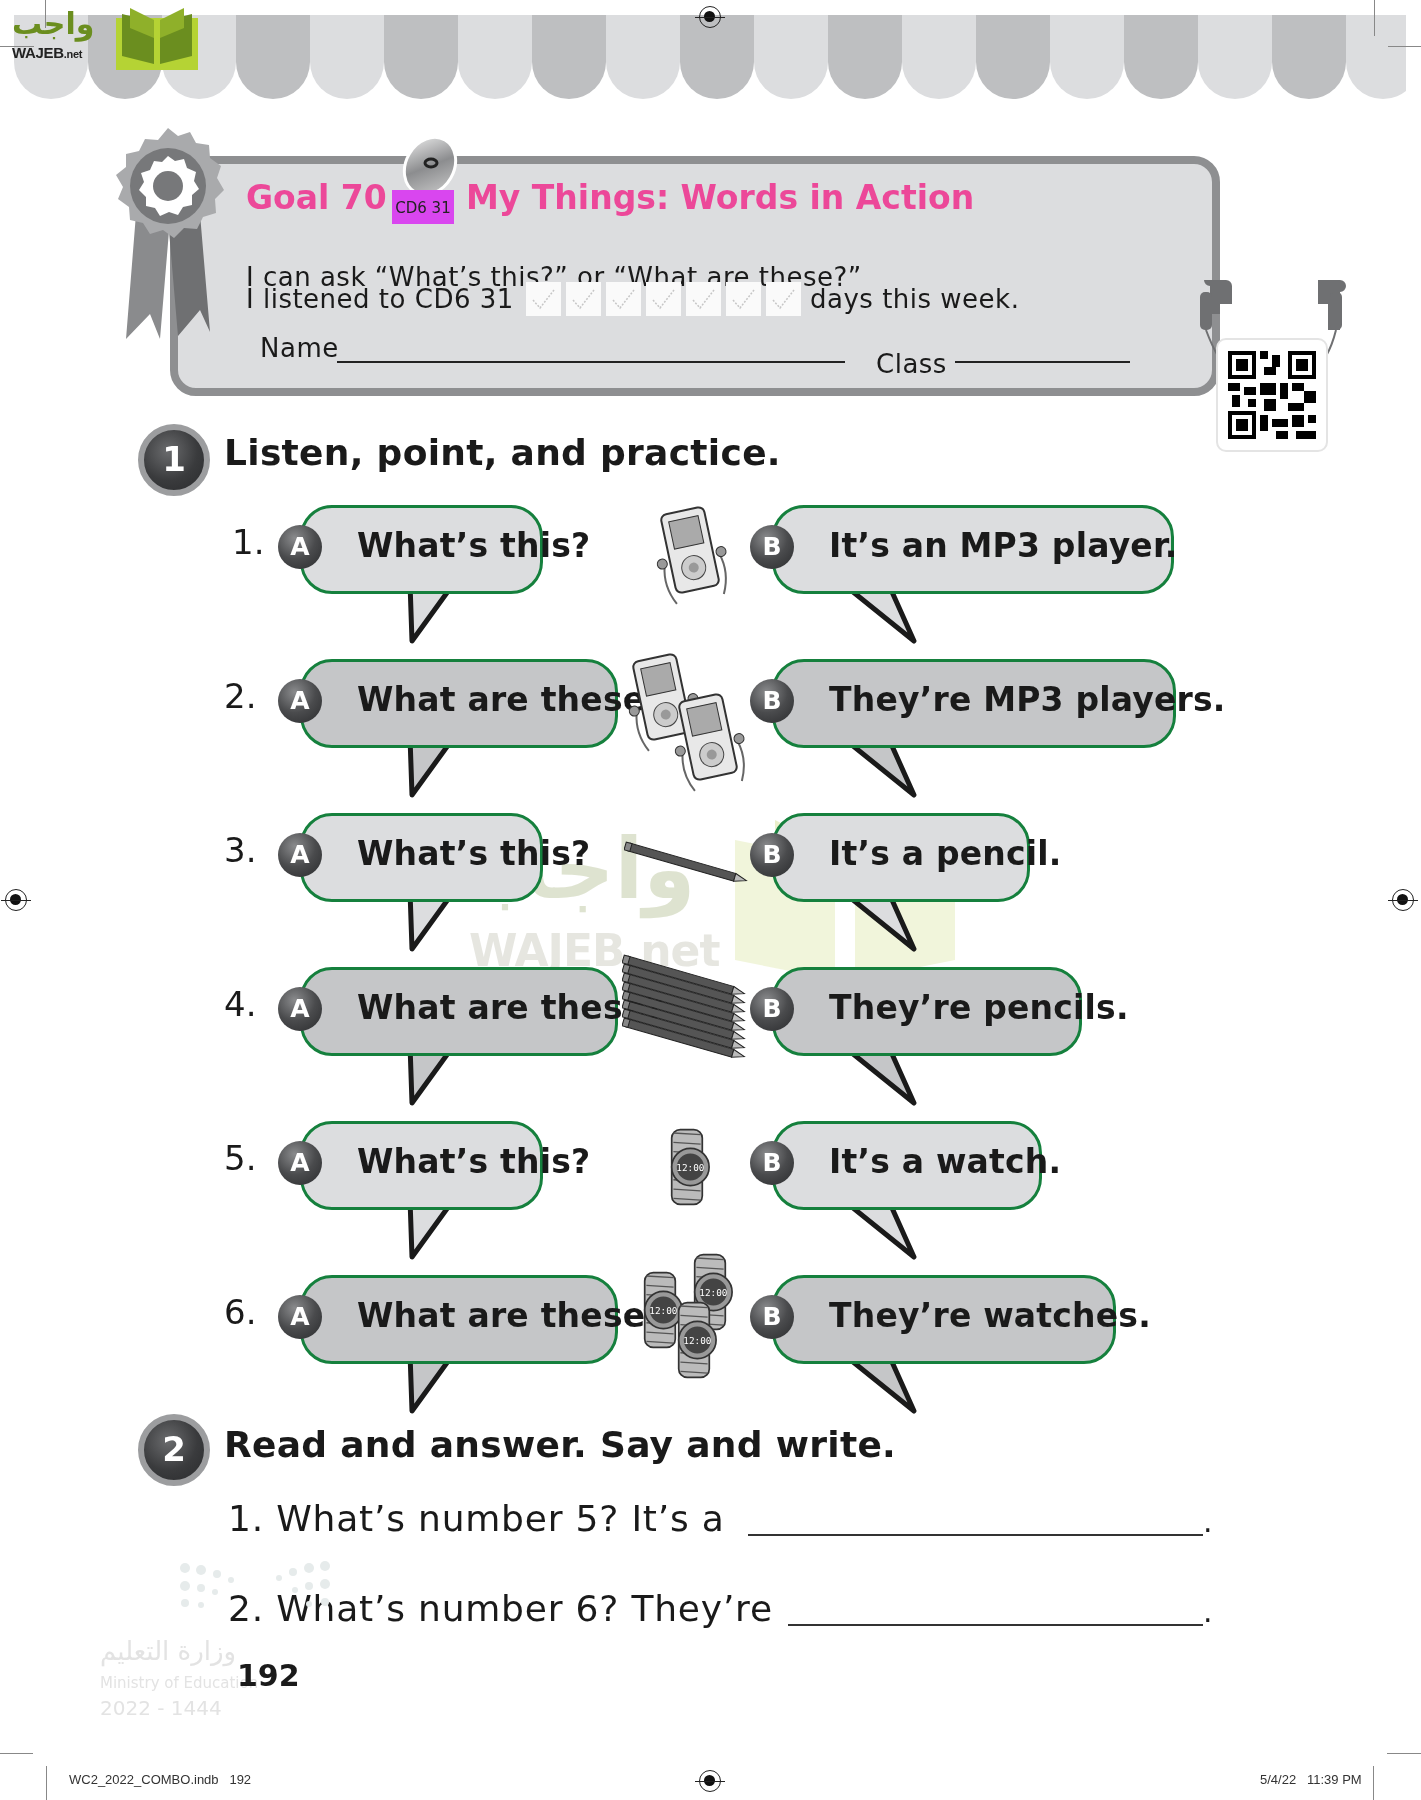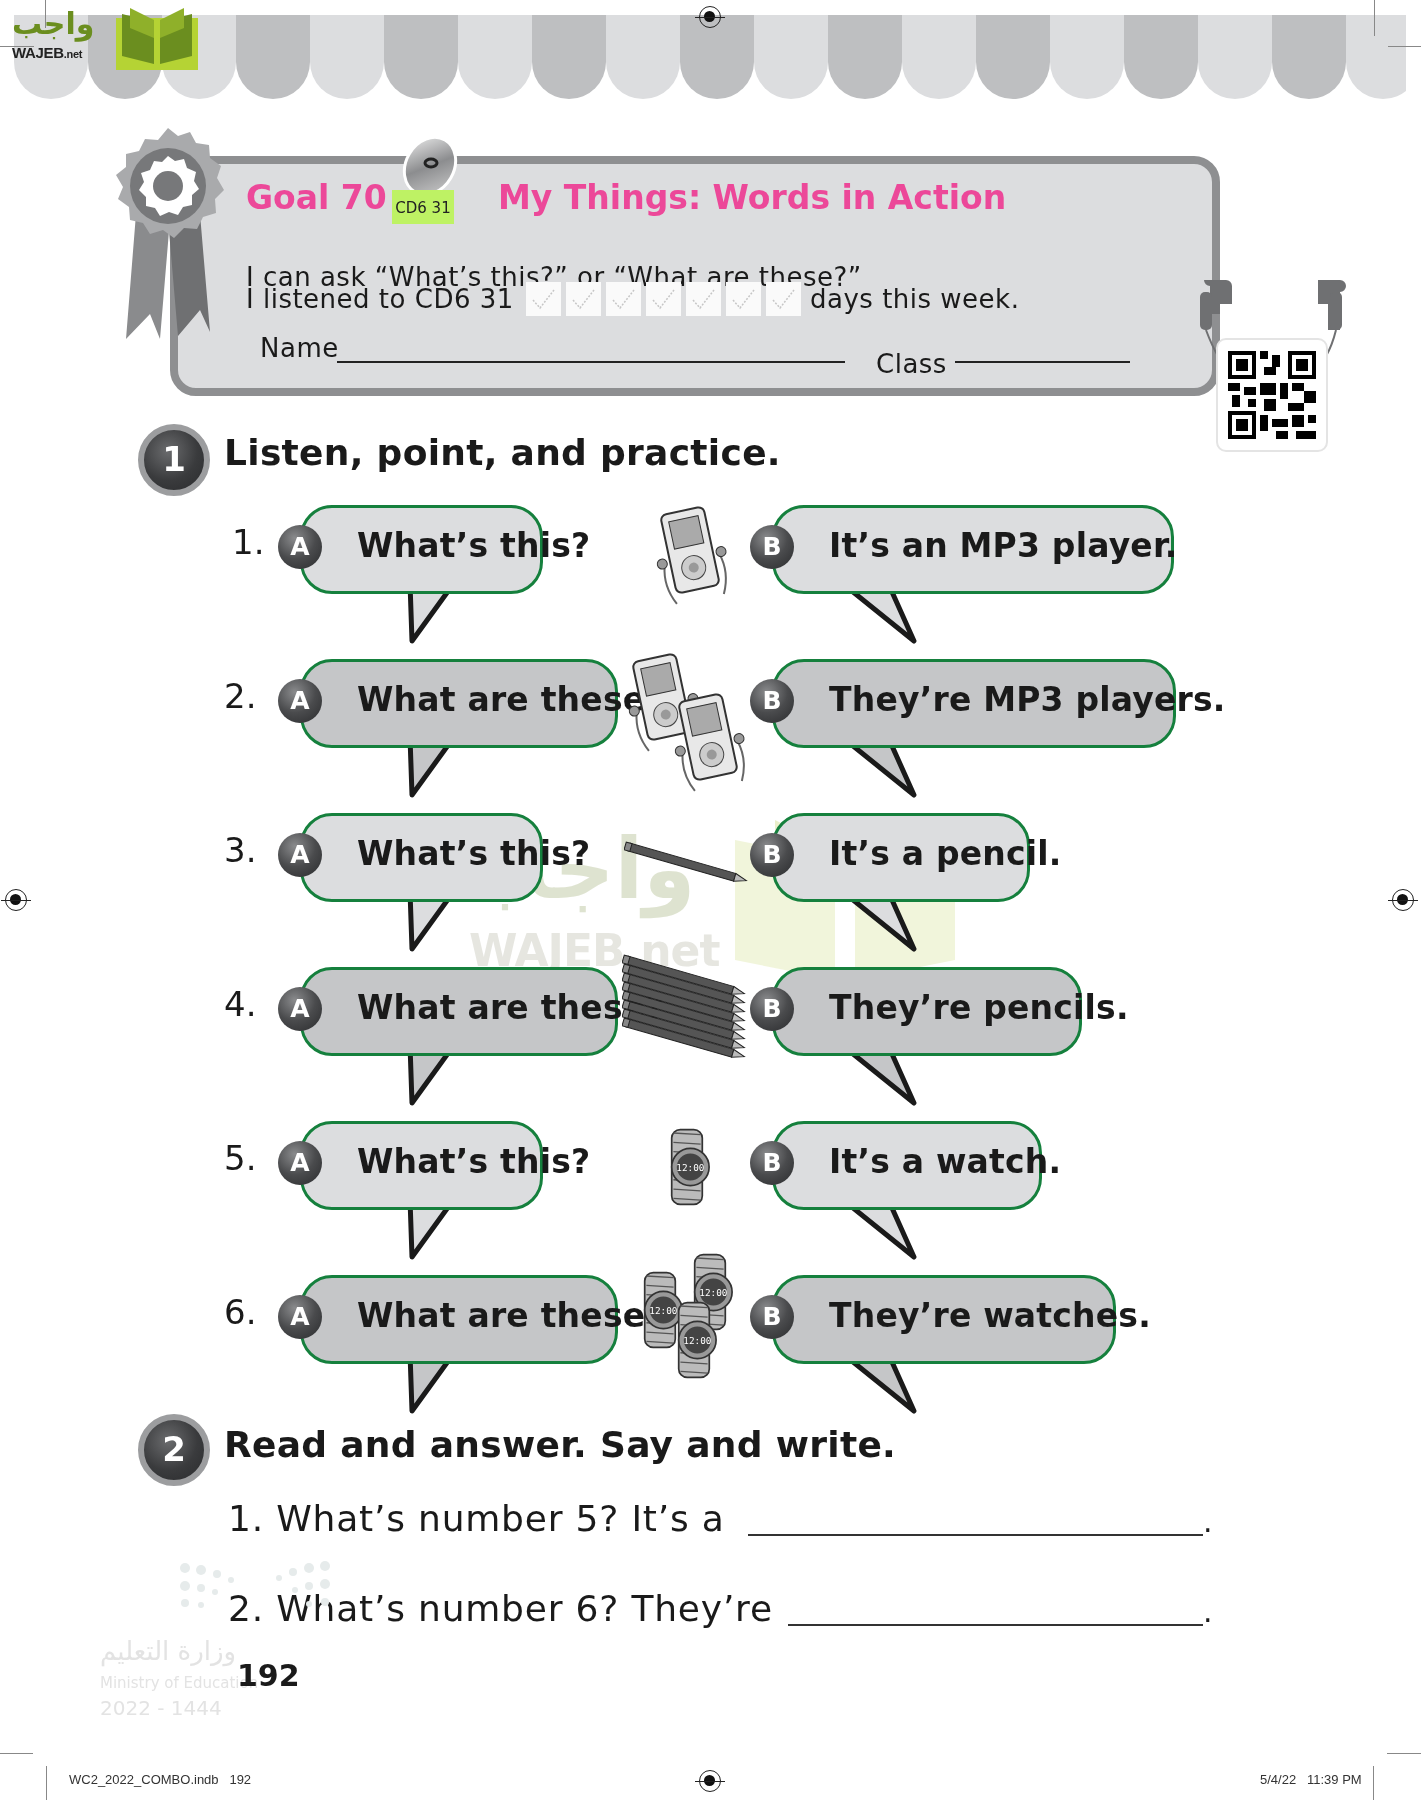--- a/index.html
+++ b/index.html
@@ -21,25 +21,25 @@
 
   
   .reg { position: absolute; width: 22px; height: 22px; border: 1.5px solid #222; border-radius: 50%; }
   .reg::before { content: ""; position: absolute; left: 4px; top: 4px; width: 11px; height: 11px; border-radius: 50%; background: #111; }
   .reg::after { content: ""; position: absolute; left: -5px; top: 9.5px; width: 30px; height: 1px; background: #222; }
   .crop { position: absolute; background: #888; }
 
   
   .goal-box { position: absolute; left: 170px; top: 156px; width: 1050px; height: 240px; background: #dcdddf; border: 8px solid #8e8f91; border-radius: 26px; }
   .rosette { position: absolute; left: 108px; top: 124px; width: 120px; height: 220px; }
-  .cd-badge { position: absolute; left: 392px; top: 190px; width: 62px; height: 34px; background: #bef264; font-size: 15px; color: #222; text-align: center; line-height: 36px; }
+  .cd-badge { position: absolute; left: 392px; top: 190px; width: 62px; height: 34px; background: #d946ef; font-size: 15px; color: #222; text-align: center; line-height: 36px; }
   .cd-disc { position: absolute; left: 398px; top: 138px; width: 62px; height: 62px; }
 
   .goal-title { position: absolute; left: 246px; top: 178px; font-size: 33px; font-weight: bold; color: #ec4899; white-space: nowrap; }
-  .goal-title .t2 { position: absolute; left: 220px; top: 0; margin-left: 32px; }
+  .goal-title .t2 { position: absolute; left: 220px; top: 0; }
   .goal-line { position: absolute; left: 246px; font-size: 26px; color: #1a1a1a; white-space: nowrap; letter-spacing: 0.5px; }
   .checks { position: absolute; left: 526px; top: 282px; display: flex; gap: 5px; }
   .check { width: 35px; height: 34px; background: #fafafa; position: relative; }
   .check svg { position: absolute; left: 4px; top: 4px; }
   .days-text { position: absolute; left: 810px; top: 284px; font-size: 26px; white-space: nowrap; letter-spacing: 0.5px; }
   .underline { position: absolute; height: 2px; background: #222; }
 
   
   .qr-card { position: absolute; left: 1216px; top: 338px; width: 112px; height: 114px; background: #fff; border: 2px solid #e4e4e4; border-radius: 10px; padding: 10px; }
   .earbuds { position: absolute; left: 1196px; top: 276px; width: 150px; height: 80px; }

